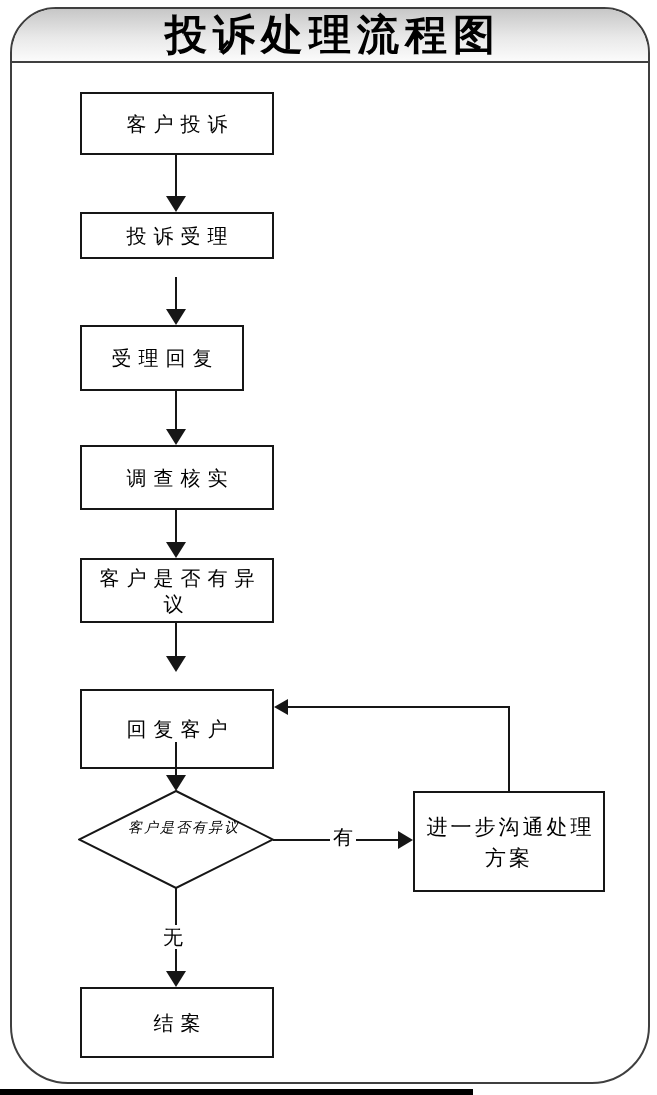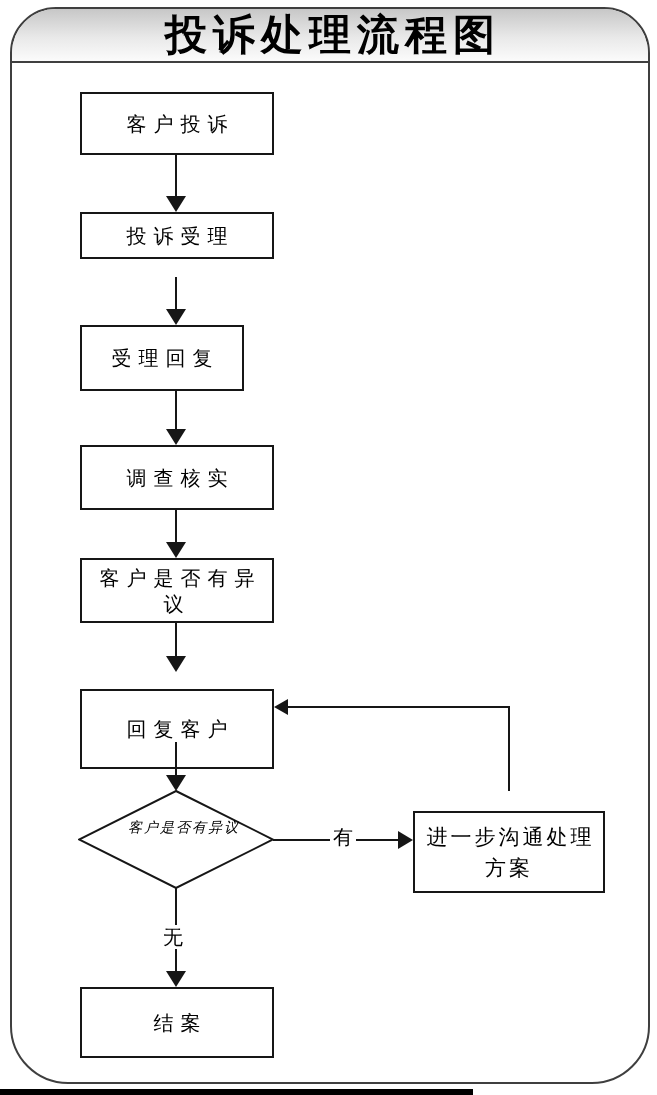--- a/index.html
+++ b/index.html
@@ -36,21 +36,21 @@
     line-height:26px;
   }
   .node.wide-text { font-size:21px; letter-spacing:3px; text-indent:3px; line-height:31px; padding:0 8px; }
 
   .n1 { left:80px; top:92px;  width:194px; height:63px; }
   .n2 { left:80px; top:212px; width:194px; height:47px; }
   .n3 { left:80px; top:325px; width:164px; height:66px; }
   .n4 { left:80px; top:445px; width:194px; height:65px; }
   .n5 { left:80px; top:558px; width:194px; height:65px; }
   .n6 { left:80px; top:672px; width:194px; height:80px;margin-top:17px; }
-  .n7 { left:413px; top:791px; width:192px; height:82px;margin-top:20px; }
+  .n7 { left:413px; top:791px; width:192px; height:101px; }
   .n8 { left:80px; top:987px; width:194px; height:71px; }
 
   
   .diamond-svg { position:absolute; left:78px; top:790px; width:196px; height:99px; }
   .diamond-svg polygon { fill:#ffffff; stroke:#161616; stroke-width:2; }
   .diamond-label {
     position:absolute; left:112px; top:817px; width:128px;
     font-size:14px; line-height:21px; letter-spacing:2px; text-align:right;font-style:italic;
   }
 

